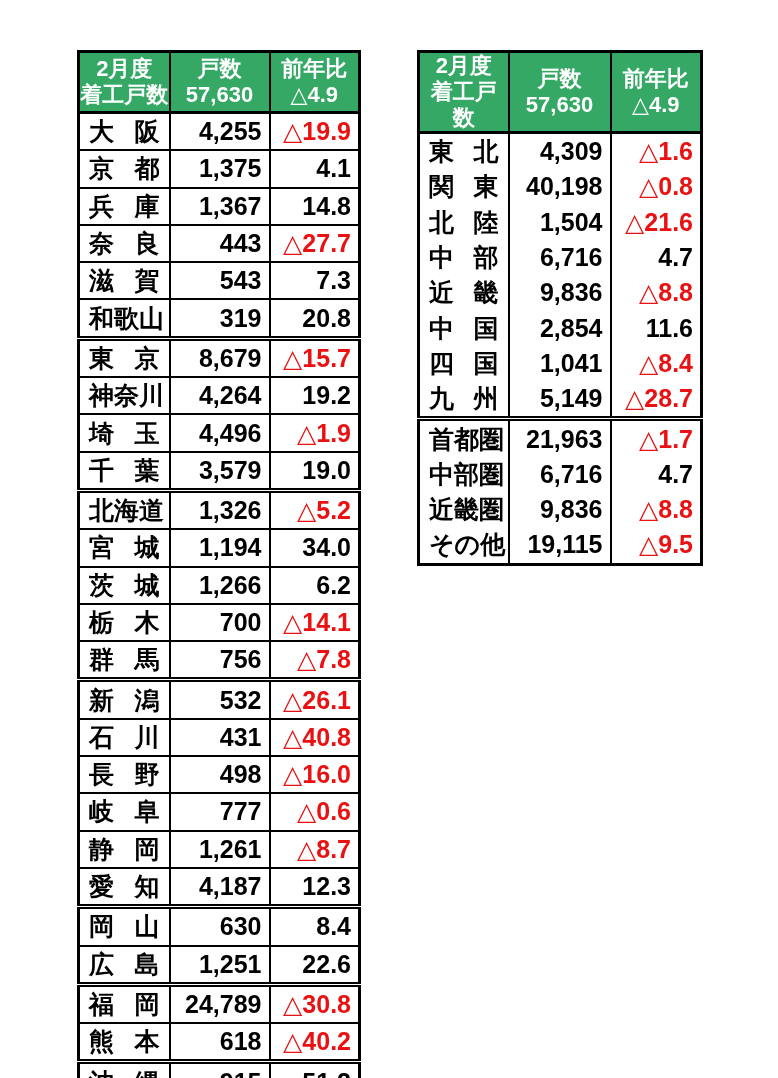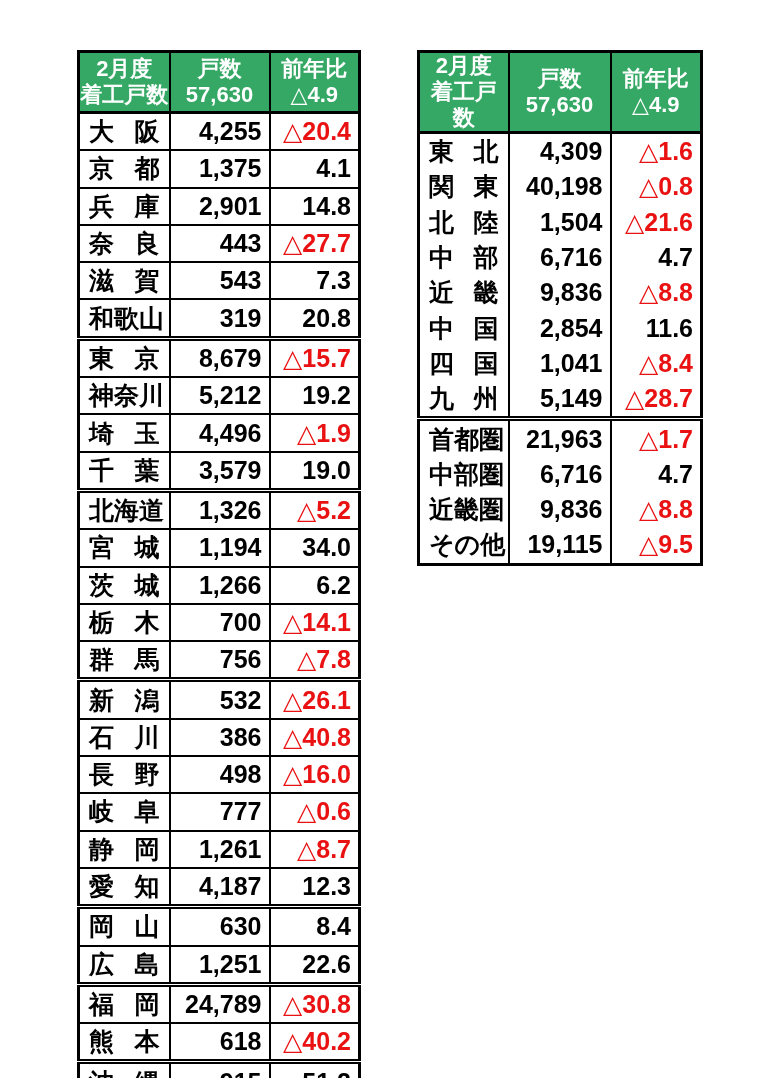--- a/index.html
+++ b/index.html
@@ -98,40 +98,40 @@
     </thead>
     <tbody id="prefecture-body">
         <tr>
           <td class="name-cell">
             <div class="name-flex">
               <span>大</span>
               <span>阪</span>
             </div>
           </td>
           <td class="num-cell units-cell">4,255</td>
-          <td class="num-cell yoy-cell neg">△20.4</td>
+          <td class="num-cell yoy-cell neg">△19.9</td>
         </tr>
         <tr class="row-line">
           <td class="name-cell">
             <div class="name-flex">
               <span>京</span>
               <span>都</span>
             </div>
           </td>
           <td class="num-cell units-cell">1,375</td>
           <td class="num-cell yoy-cell">4.1</td>
         </tr>
         <tr class="row-line">
           <td class="name-cell">
             <div class="name-flex">
               <span>兵</span>
               <span>庫</span>
             </div>
           </td>
-          <td class="num-cell units-cell">2,901</td>
+          <td class="num-cell units-cell">1,367</td>
           <td class="num-cell yoy-cell">14.8</td>
         </tr>
         <tr class="row-line">
           <td class="name-cell">
             <div class="name-flex">
               <span>奈</span>
               <span>良</span>
             </div>
           </td>
           <td class="num-cell units-cell">443</td>
@@ -169,21 +169,21 @@
           <td class="num-cell yoy-cell neg">△15.7</td>
         </tr>
         <tr class="row-line">
           <td class="name-cell">
             <div class="name-flex">
               <span>神</span>
               <span>奈</span>
               <span>川</span>
             </div>
           </td>
-          <td class="num-cell units-cell">5,212</td>
+          <td class="num-cell units-cell">4,264</td>
           <td class="num-cell yoy-cell">19.2</td>
         </tr>
         <tr class="row-line">
           <td class="name-cell">
             <div class="name-flex">
               <span>埼</span>
               <span>玉</span>
             </div>
           </td>
           <td class="num-cell units-cell">4,496</td>
@@ -260,21 +260,21 @@
           <td class="num-cell units-cell">532</td>
           <td class="num-cell yoy-cell neg">△26.1</td>
         </tr>
         <tr class="row-line">
           <td class="name-cell">
             <div class="name-flex">
               <span>石</span>
               <span>川</span>
             </div>
           </td>
-          <td class="num-cell units-cell">386</td>
+          <td class="num-cell units-cell">431</td>
           <td class="num-cell yoy-cell neg">△40.8</td>
         </tr>
         <tr class="row-line">
           <td class="name-cell">
             <div class="name-flex">
               <span>長</span>
               <span>野</span>
             </div>
           </td>
           <td class="num-cell units-cell">498</td>

